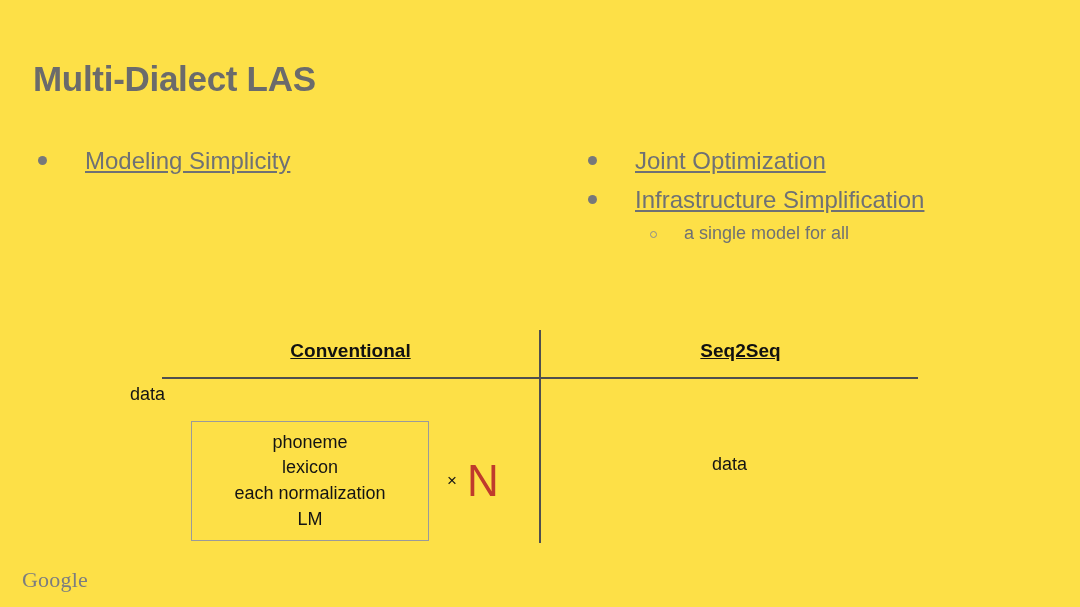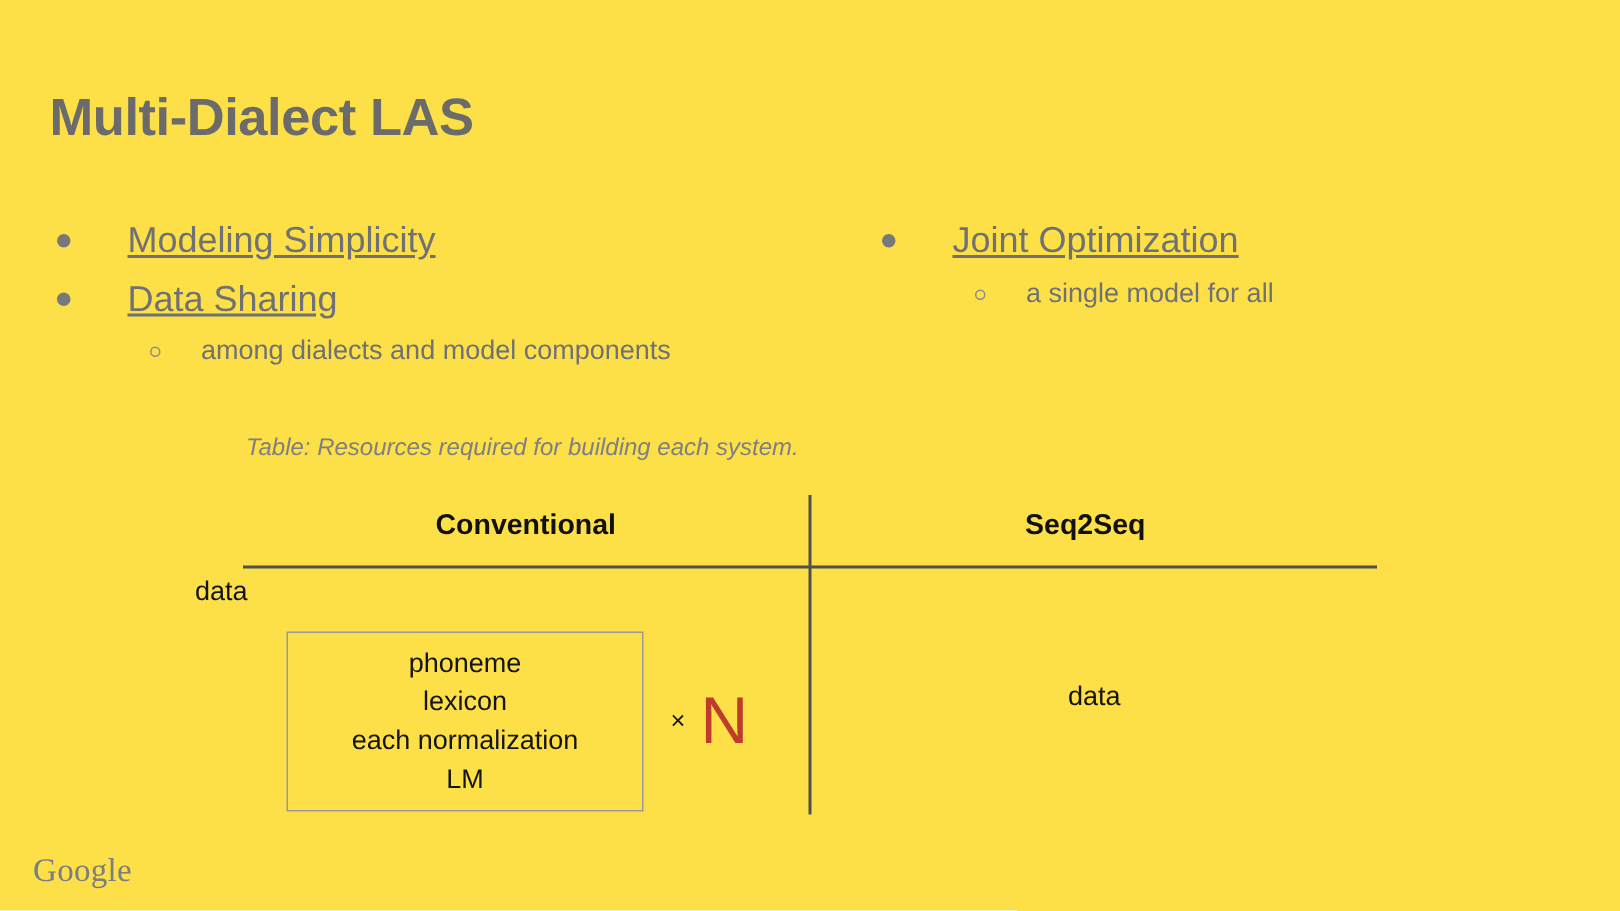--- a/index.html
+++ b/index.html
@@ -126,23 +126,24 @@
     background: #4f4f4f;
   }
   .col-header {
     position: absolute;
     top: 10px;
     font-size: 19px;
     font-weight: bold;
     color: #111111;
     text-align: center;
     white-space: nowrap;
+    text-decoration: underline;
   }
   .col-header.conventional { left: 0px;   width: 377px; }
-  .col-header.seq2seq      { left: 373px; width: 377px; }
+  .col-header.seq2seq      { left: 390px; width: 377px; }
 
   
   .cell-left {
     position: absolute;
     left: 0px;
     top: 55px;
     width: 377px;
   }
   .data-label {
     font-size: 18px;
@@ -226,52 +227,45 @@
 
   <div class="bullets left">
 
     <div>
       <div class="bullet-row">
         <span class="bullet-dot"></span>
         <span class="bullet-text">Modeling Simplicity</span>
       </div>
     </div>
 
-    <div>
-      <div class="bullet-row">
-        <span class="bullet-dot"></span>
-        <span class="bullet-text">Data Sharing</span>
-      </div>
-      <div class="sub-row">
-        <span class="sub-dot"></span>
-        <span class="sub-text">among dialects and model components</span>
-      </div>
-    </div>
 
   </div>
 
   <div class="bullets right">
 
     <div>
       <div class="bullet-row">
         <span class="bullet-dot"></span>
         <span class="bullet-text">Joint Optimization</span>
       </div>
     </div>
 
     <div>
+      <div class="bullet-row">
+        <span class="bullet-dot"></span>
+        <span class="bullet-text">Infrastructure Simplification</span>
+      </div>
       <div class="sub-row">
         <span class="sub-dot"></span>
         <span class="sub-text">a single model for all</span>
       </div>
     </div>
 
   </div>
 
-  <div class="table-caption">Table: Resources required for building each system.</div>
 
   <div class="table-wrap">
 
     <div class="col-header conventional">Conventional</div>
     <div class="col-header seq2seq">Seq2Seq</div>
 
     <div class="header-rule"></div>
     <div class="col-divider"></div>
 
     <div class="cell-left">

